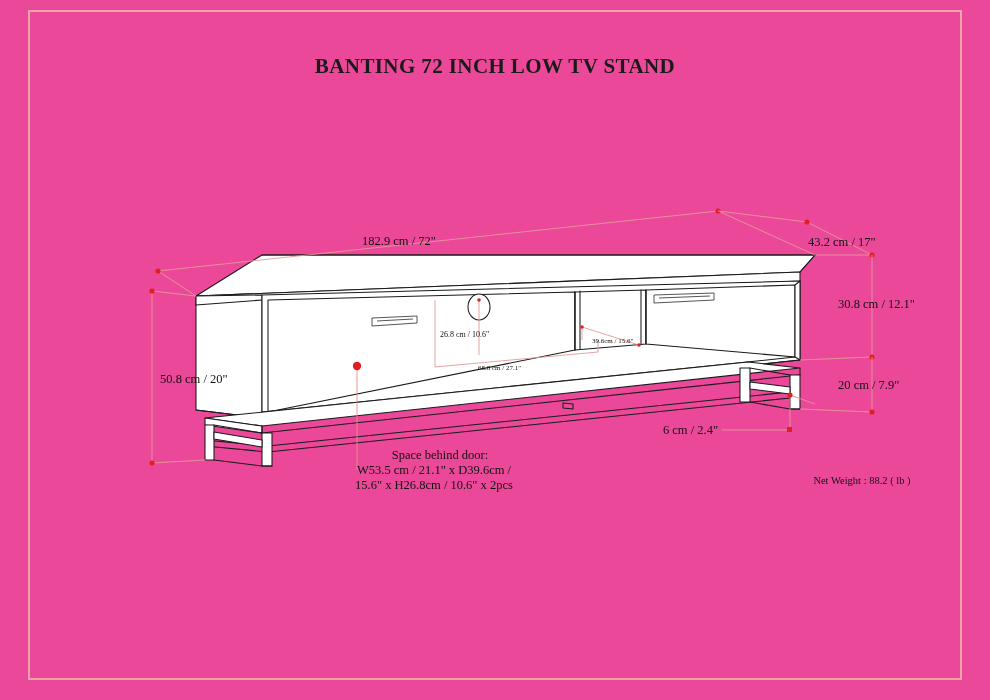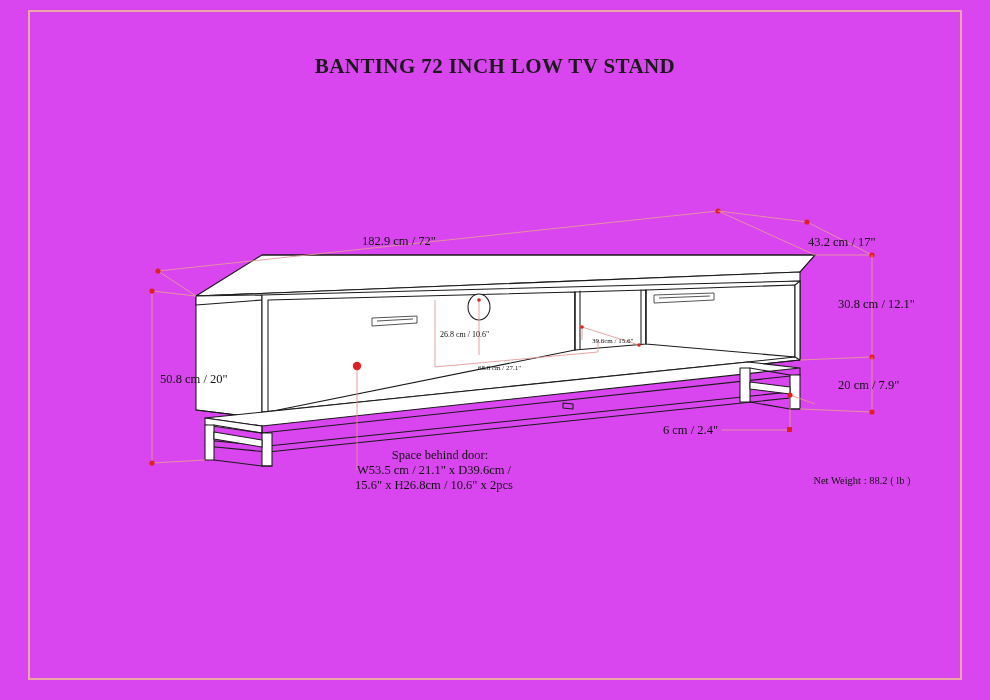--- a/index.html
+++ b/index.html
@@ -4,21 +4,21 @@
 <style>
   html, body {
     margin: 0;
     padding: 0;
     background: #ffffff;
   }
   #page {
     position: relative;
     width: 990px;
     height: 700px;
-    background: #d946ef;
+    background: #ec4899;
     font-family: "Liberation Serif", serif;
     overflow: hidden;
   }
   #page-border {
     position: absolute;
     left: 28px;
     top: 10px;
     width: 934px;
     height: 670px;
     border: 2px solid #eda6a6;

